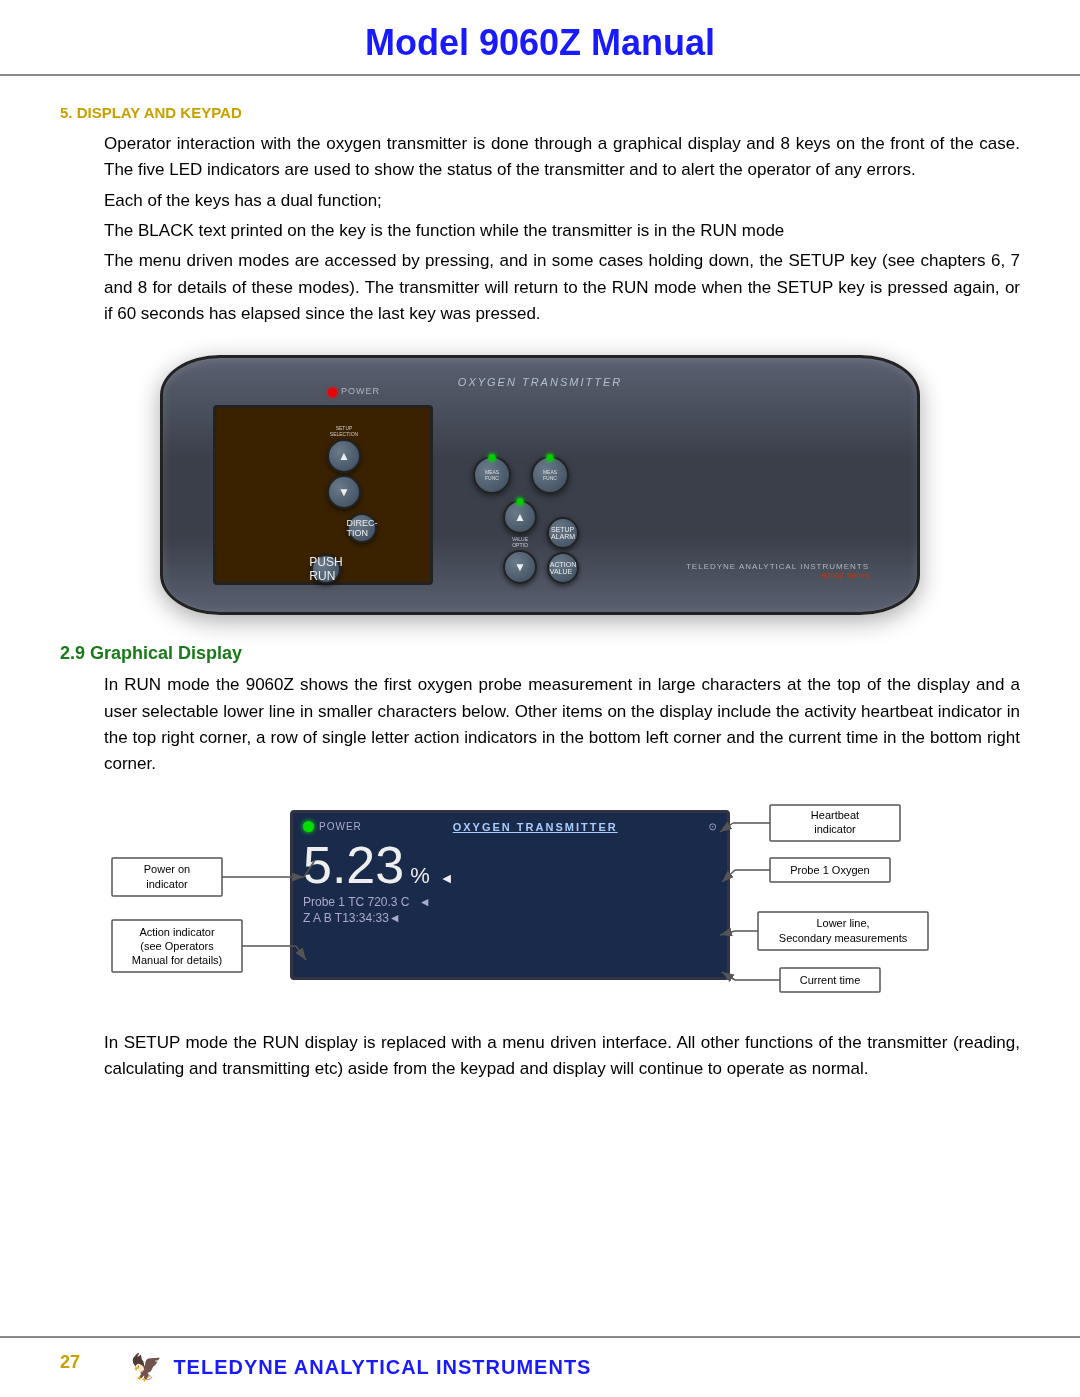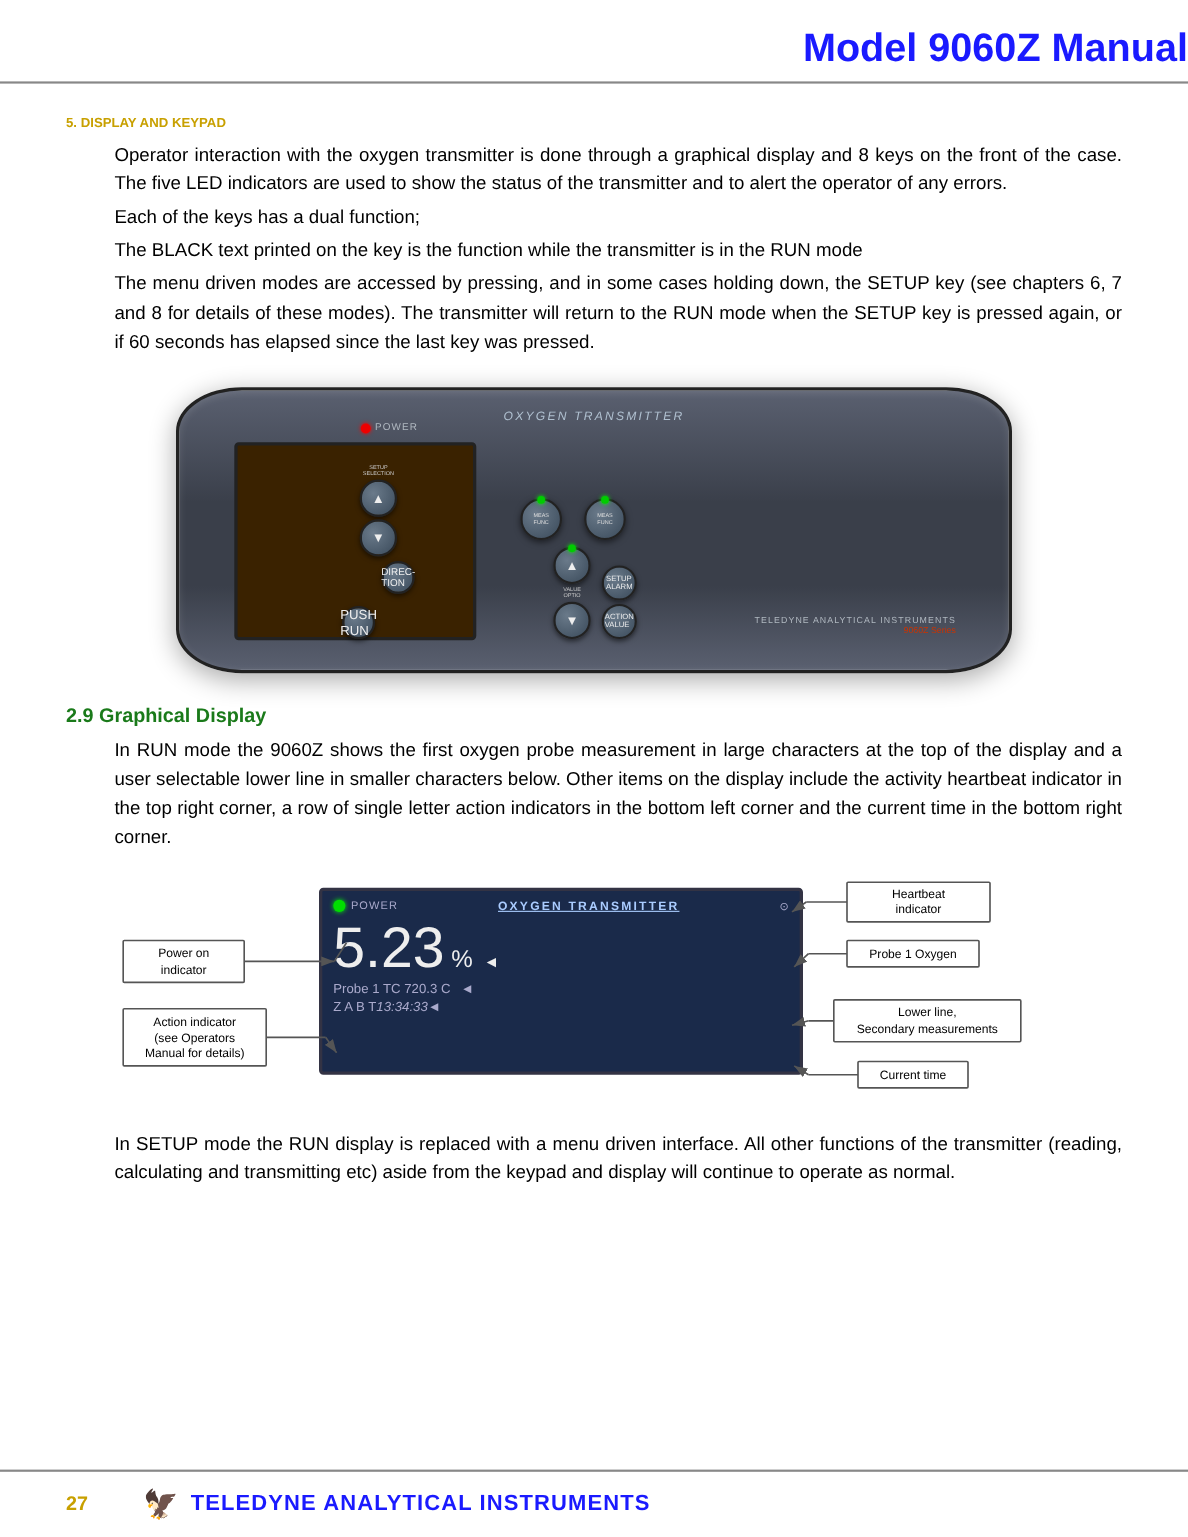--- a/index.html
+++ b/index.html
@@ -15,39 +15,39 @@
     .page {
       width: 1080px;
       min-height: 1397px;
       padding: 0;
       display: flex;
       flex-direction: column;
     }
 
     
     .header {
-      text-align: right;
+      text-align: center;
       padding: 22px 0 10px 0;
       border-bottom: 2px solid #888;
       margin-bottom: 0;
     }
     .header h1 {
       font-size: 36px;
       font-weight: bold;
       color: #1a1aff;
     }
 
     
     .content {
       padding: 28px 60px 20px 60px;
       flex: 1;
     }
 
     .section-title {
-      font-size: 12px;
+      font-size: 15px;
       font-weight: bold;
       color: #c8a000;
       margin-bottom: 10px;
     }
 
     .body-text {
       font-size: 17px;
       line-height: 1.55;
       margin-bottom: 4px;
       text-align: justify;
@@ -359,29 +359,27 @@
     }
 
     .diag-zabt {
       color: #aac;
       font-size: 12px;
     }
 
     .diag-time {
       color: #aac;
       font-size: 12px;
-      font-style: italic;
     }
 
     
     .footer {
       border-top: 2px solid #888;
       padding: 14px 60px;
       display: flex;
-      align-items: center;
       justify-content: flex-start;
       gap: 30px;
       margin-top: auto;
     }
 
     .page-number {
       font-size: 18px;
       font-weight: bold;
       color: #c8a000;
       min-width: 40px;

